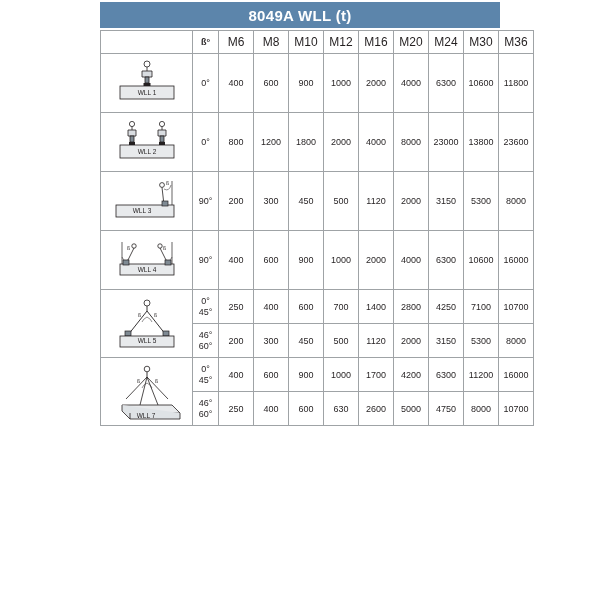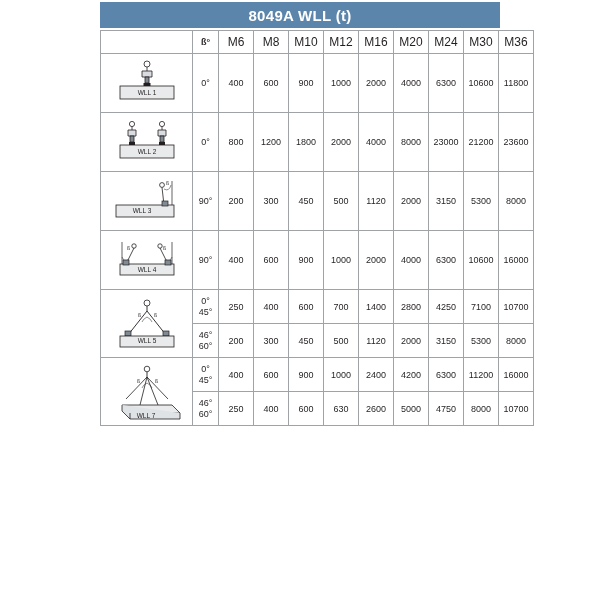--- a/index.html
+++ b/index.html
@@ -192,21 +192,21 @@
           </div>
         </td>
         <td class="angle-cell">0°</td>
         <td class="val-cell">800</td>
         <td class="val-cell">1200</td>
         <td class="val-cell">1800</td>
         <td class="val-cell">2000</td>
         <td class="val-cell">4000</td>
         <td class="val-cell">8000</td>
         <td class="val-cell">23000</td>
-        <td class="val-cell">21200</td>
+        <td class="val-cell">13800</td>
         <td class="val-cell">23600</td>
       </tr>
 
       <tr class="r3">
         <td>
           <div class="dg">
             <svg viewBox="0 0 90 52" width="90" height="52">
               <path d="M70 6 L70 34" stroke="#231f20" stroke-width="0.7"></path>
               <circle cx="60" cy="10" r="2.4" fill="none" stroke="#231f20" stroke-width="0.8"></circle>
               <path d="M60 12.4 L62 30" stroke="#231f20" stroke-width="0.8"></path>
@@ -334,21 +334,21 @@
           </div>
         </td>
         <td class="angle-cell">
           <div>0°</div>
           <div>45°</div>
         </td>
         <td class="val-cell">400</td>
         <td class="val-cell">600</td>
         <td class="val-cell">900</td>
         <td class="val-cell">1000</td>
-        <td class="val-cell">2400</td>
+        <td class="val-cell">1700</td>
         <td class="val-cell">4200</td>
         <td class="val-cell">6300</td>
         <td class="val-cell">11200</td>
         <td class="val-cell">16000</td>
       </tr>
       <tr class="r8">
         <td class="angle-cell">
           <div>46°</div>
           <div>60°</div>
         </td>

